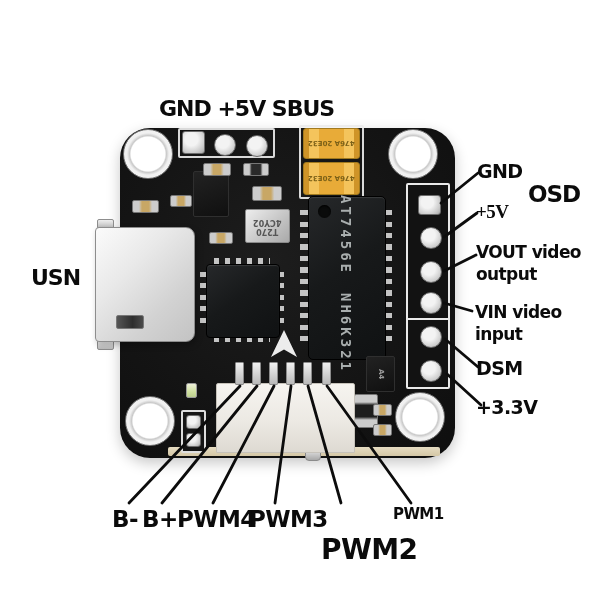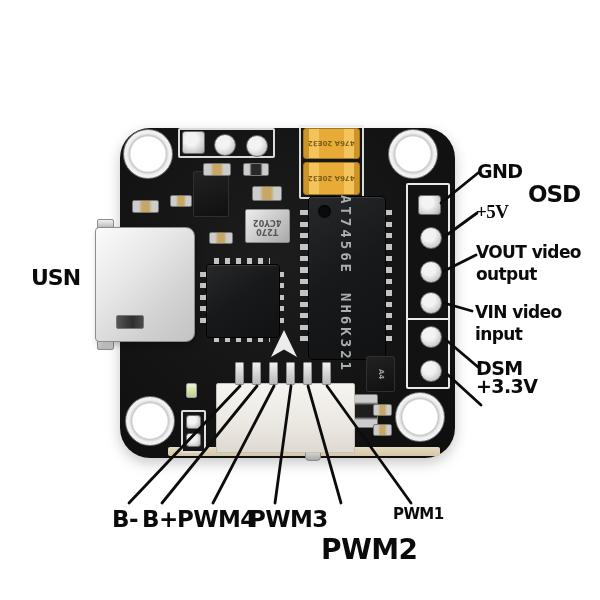--- a/index.html
+++ b/index.html
@@ -183,41 +183,42 @@
       <line x1="447" y1="374" x2="481" y2="405"></line>
       <line x1="240" y1="386" x2="129" y2="503"></line>
       <line x1="257" y1="386" x2="162" y2="503"></line>
       <line x1="274" y1="386" x2="213" y2="503"></line>
       <line x1="291" y1="386" x2="275" y2="503"></line>
       <line x1="308" y1="386" x2="341" y2="503"></line>
       <line x1="327" y1="386" x2="411" y2="503"></line>
     </g>
   </svg>
 
+  <div class="lbl" style="left:159px;top:96px;font-size:22px;letter-spacing:-1px;">GND +5V SBUS</div>
   <div class="lbl" style="left:31px;top:265px;font-size:22px;letter-spacing:-1px;">USN</div>
   <div class="lbl" style="left:528px;top:181px;font-size:23px;letter-spacing:-1px;">OSD</div>
 
   <div class="lbl" style="left:477px;top:161px;font-size:19px;">
     <span>GND</span>
   </div>
   <div class="lbl" style="left:476px;top:201px;font-size:19px;font-family:Liberation Serif, serif;">
     <span>+5V</span>
   </div>
   <div class="lbl" style="left:476px;top:241px;font-size:17px;line-height:22px;">
     <span style="display:block;">VOUT video</span>
     <span style="display:block;">output</span>
   </div>
   <div class="lbl" style="left:475px;top:301px;font-size:17px;line-height:22px;">
     <span style="display:block;">VIN video</span>
     <span style="display:block;">input</span>
   </div>
   <div class="lbl" style="left:476px;top:358px;font-size:19px;">
     <span>DSM</span>
   </div>
-  <div class="lbl" style="left:476px;top:376px;font-size:19px;">
+  <div class="lbl" style="left:476px;top:397px;font-size:19px;">
     <span>+3.3V</span>
   </div>
 
   <div class="lbl" style="left:112px;top:506px;font-size:23px;">B-</div>
   <div class="lbl" style="left:142px;top:506px;font-size:23px;">B+</div>
   <div class="lbl" style="left:177px;top:506px;font-size:23px;">PWM4</div>
   <div class="lbl" style="left:249px;top:506px;font-size:23px;">PWM3</div>
   <div class="lbl" style="left:321px;top:534px;font-size:28px;">PWM2</div>
   <div class="lbl" style="left:393px;top:506px;font-size:15px;">PWM1</div>
 

